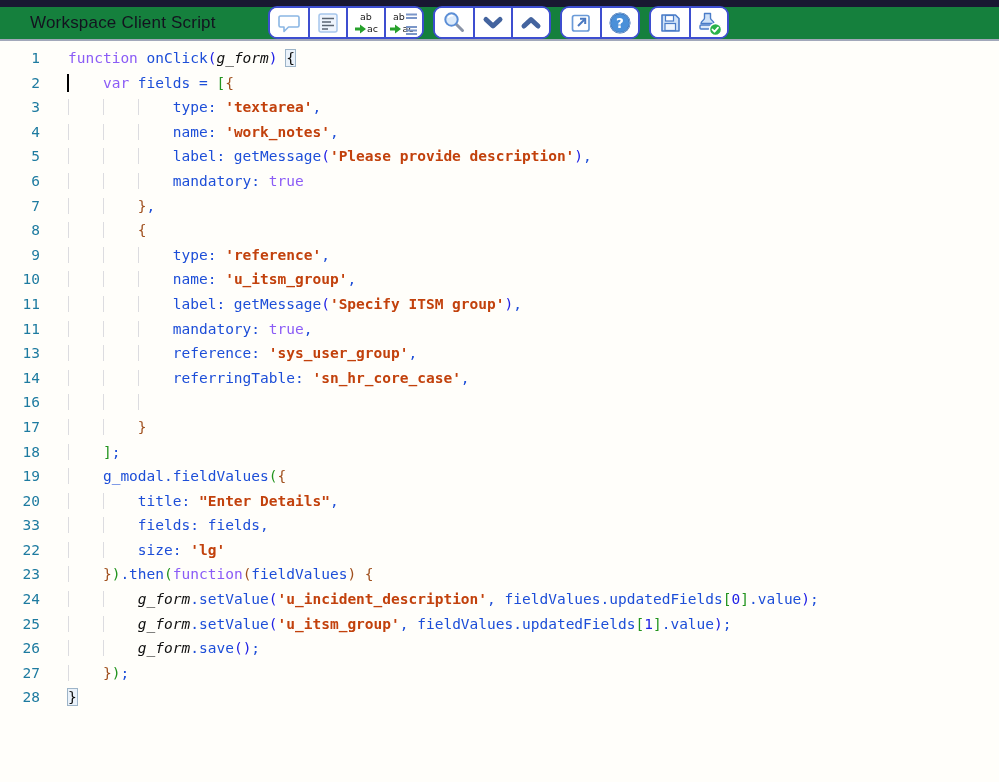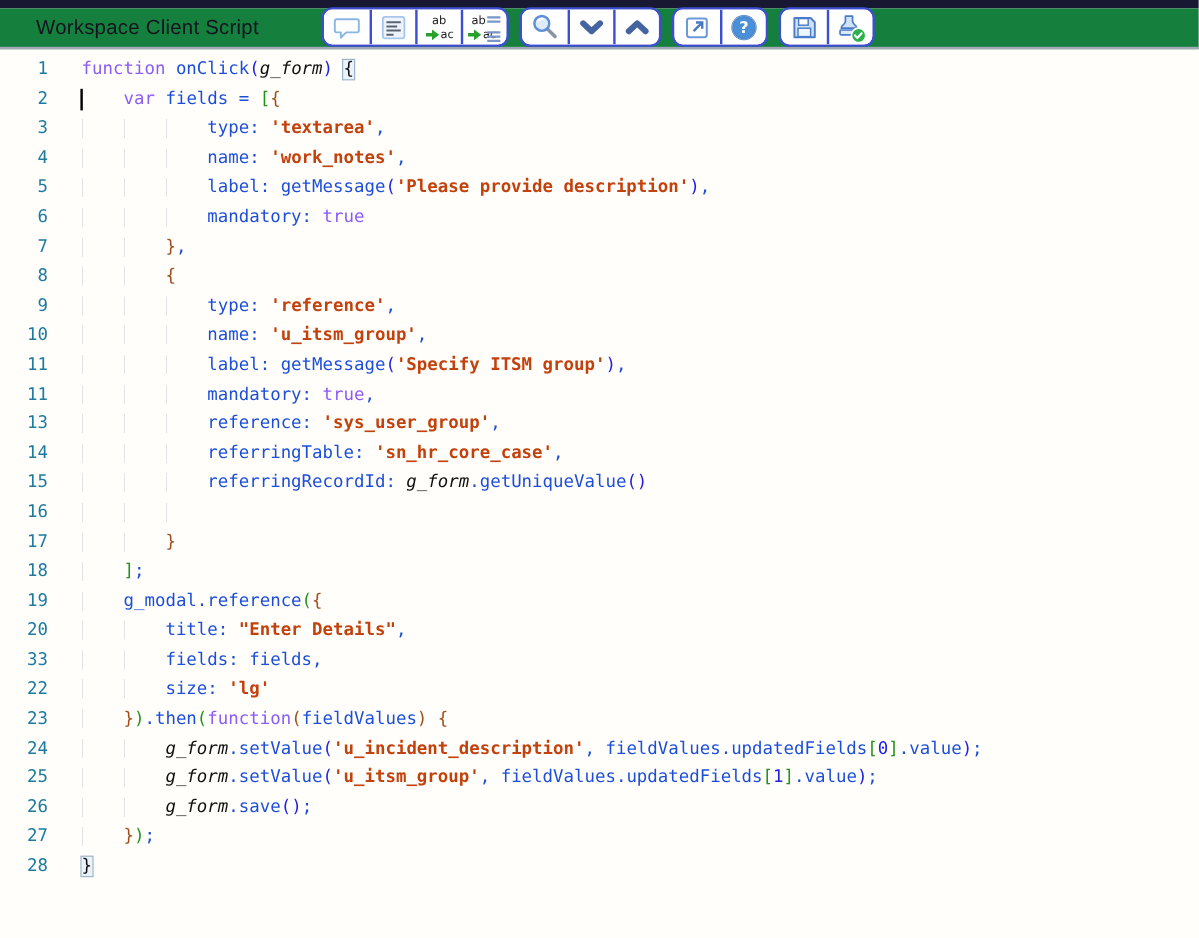--- a/index.html
+++ b/index.html
@@ -165,25 +165,24 @@
     <div class="code-line"><span class="gutter">5</span><span class="code-text"><span class="tok-ind">    </span><span class="tok-ind">    </span><span class="tok-ind">    </span><span class="tok-pln">label: getMessage</span><span class="tok-b1">(</span><span class="tok-str">'Please provide description'</span><span class="tok-b1">)</span><span class="tok-pln">,</span></span></div>
     <div class="code-line"><span class="gutter">6</span><span class="code-text"><span class="tok-ind">    </span><span class="tok-ind">    </span><span class="tok-ind">    </span><span class="tok-pln">mandatory: </span><span class="tok-kw">true</span></span></div>
     <div class="code-line"><span class="gutter">7</span><span class="code-text"><span class="tok-ind">    </span><span class="tok-ind">    </span><span class="tok-b3">}</span><span class="tok-pln">,</span></span></div>
     <div class="code-line"><span class="gutter">8</span><span class="code-text"><span class="tok-ind">    </span><span class="tok-ind">    </span><span class="tok-b3">{</span></span></div>
     <div class="code-line"><span class="gutter">9</span><span class="code-text"><span class="tok-ind">    </span><span class="tok-ind">    </span><span class="tok-ind">    </span><span class="tok-pln">type: </span><span class="tok-str">'reference'</span><span class="tok-pln">,</span></span></div>
     <div class="code-line"><span class="gutter">10</span><span class="code-text"><span class="tok-ind">    </span><span class="tok-ind">    </span><span class="tok-ind">    </span><span class="tok-pln">name: </span><span class="tok-str">'u_itsm_group'</span><span class="tok-pln">,</span></span></div>
     <div class="code-line"><span class="gutter">11</span><span class="code-text"><span class="tok-ind">    </span><span class="tok-ind">    </span><span class="tok-ind">    </span><span class="tok-pln">label: getMessage</span><span class="tok-b1">(</span><span class="tok-str">'Specify ITSM group'</span><span class="tok-b1">)</span><span class="tok-pln">,</span></span></div>
     <div class="code-line"><span class="gutter">11</span><span class="code-text"><span class="tok-ind">    </span><span class="tok-ind">    </span><span class="tok-ind">    </span><span class="tok-pln">mandatory: </span><span class="tok-kw">true</span><span class="tok-pln">,</span></span></div>
     <div class="code-line"><span class="gutter">13</span><span class="code-text"><span class="tok-ind">    </span><span class="tok-ind">    </span><span class="tok-ind">    </span><span class="tok-pln">reference: </span><span class="tok-str">'sys_user_group'</span><span class="tok-pln">,</span></span></div>
     <div class="code-line"><span class="gutter">14</span><span class="code-text"><span class="tok-ind">    </span><span class="tok-ind">    </span><span class="tok-ind">    </span><span class="tok-pln">referringTable: </span><span class="tok-str">'sn_hr_core_case'</span><span class="tok-pln">,</span></span></div>
-    <div class="code-line"><span class="gutter">15</span><span class="code-text"><span class="tok-ind">    </span><span class="tok-ind">    </span><span class="tok-ind">    </span><span class="tok-pln">referringRecordId: </span><span class="tok-gf">g_form</span><span class="tok-pln">.getUniqueValue</span><span class="tok-b1">(</span><span class="tok-b1">)</span></span></div>
     <div class="code-line"><span class="gutter">16</span><span class="code-text"><span class="tok-ind">    </span><span class="tok-ind">    </span><span class="tok-ind">    </span></span></div>
     <div class="code-line"><span class="gutter">17</span><span class="code-text"><span class="tok-ind">    </span><span class="tok-ind">    </span><span class="tok-b3">}</span></span></div>
     <div class="code-line"><span class="gutter">18</span><span class="code-text"><span class="tok-ind">    </span><span class="tok-b2">]</span><span class="tok-pln">;</span></span></div>
-    <div class="code-line"><span class="gutter">19</span><span class="code-text"><span class="tok-ind">    </span><span class="tok-pln">g_modal.reference</span><span class="tok-b2">(</span><span class="tok-b3">{</span></span></div>
+    <div class="code-line"><span class="gutter">19</span><span class="code-text"><span class="tok-ind">    </span><span class="tok-pln">g_modal.fieldValues</span><span class="tok-b2">(</span><span class="tok-b3">{</span></span></div>
     <div class="code-line"><span class="gutter">20</span><span class="code-text"><span class="tok-ind">    </span><span class="tok-ind">    </span><span class="tok-pln">title: </span><span class="tok-str">"Enter Details"</span><span class="tok-pln">,</span></span></div>
     <div class="code-line"><span class="gutter">33</span><span class="code-text"><span class="tok-ind">    </span><span class="tok-ind">    </span><span class="tok-pln">fields: fields,</span></span></div>
     <div class="code-line"><span class="gutter">22</span><span class="code-text"><span class="tok-ind">    </span><span class="tok-ind">    </span><span class="tok-pln">size: </span><span class="tok-str">'lg'</span></span></div>
     <div class="code-line"><span class="gutter">23</span><span class="code-text"><span class="tok-ind">    </span><span class="tok-b3">}</span><span class="tok-b2">)</span><span class="tok-pln">.then</span><span class="tok-b2">(</span><span class="tok-kw">function</span><span class="tok-b3">(</span><span class="tok-pln">fieldValues</span><span class="tok-b3">)</span><span class="tok-pln"> </span><span class="tok-b3">{</span></span></div>
     <div class="code-line"><span class="gutter">24</span><span class="code-text"><span class="tok-ind">    </span><span class="tok-ind">    </span><span class="tok-gf">g_form</span><span class="tok-pln">.setValue</span><span class="tok-b1">(</span><span class="tok-str">'u_incident_description'</span><span class="tok-pln">, fieldValues.updatedFields</span><span class="tok-b2">[</span><span class="tok-num">0</span><span class="tok-b2">]</span><span class="tok-pln">.value</span><span class="tok-b1">)</span><span class="tok-pln">;</span></span></div>
     <div class="code-line"><span class="gutter">25</span><span class="code-text"><span class="tok-ind">    </span><span class="tok-ind">    </span><span class="tok-gf">g_form</span><span class="tok-pln">.setValue</span><span class="tok-b1">(</span><span class="tok-str">'u_itsm_group'</span><span class="tok-pln">, fieldValues.updatedFields</span><span class="tok-b2">[</span><span class="tok-num">1</span><span class="tok-b2">]</span><span class="tok-pln">.value</span><span class="tok-b1">)</span><span class="tok-pln">;</span></span></div>
     <div class="code-line"><span class="gutter">26</span><span class="code-text"><span class="tok-ind">    </span><span class="tok-ind">    </span><span class="tok-gf">g_form</span><span class="tok-pln">.save</span><span class="tok-b1">(</span><span class="tok-b1">)</span><span class="tok-pln">;</span></span></div>
     <div class="code-line"><span class="gutter">27</span><span class="code-text"><span class="tok-ind">    </span><span class="tok-b3">}</span><span class="tok-b2">)</span><span class="tok-pln">;</span></span></div>
     <div class="code-line"><span class="gutter">28</span><span class="code-text"><span class="tok-bm">}</span></span></div>
   </div>

